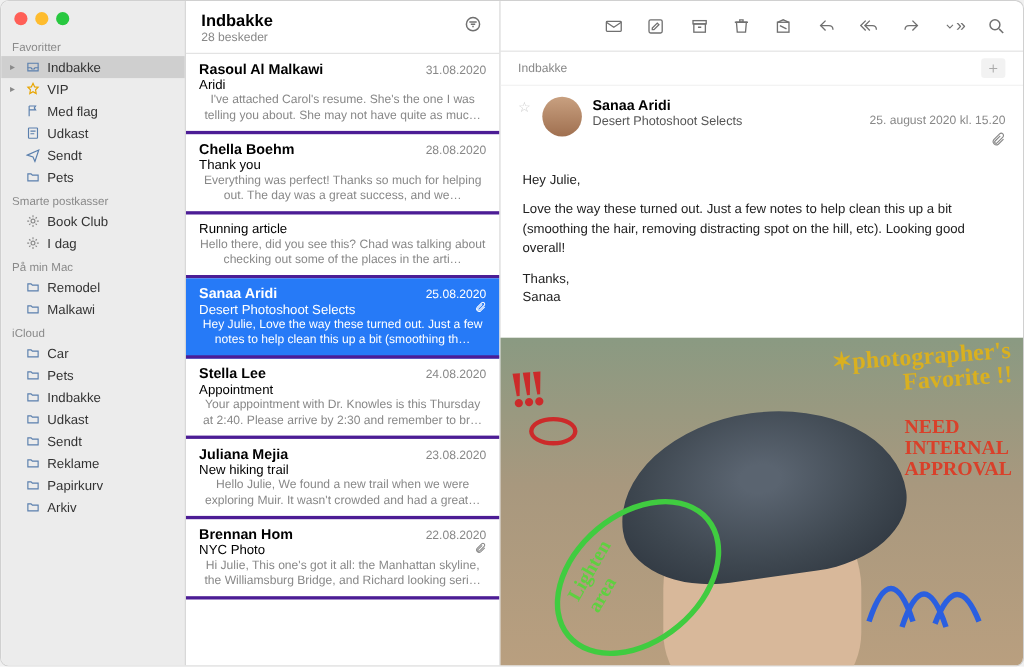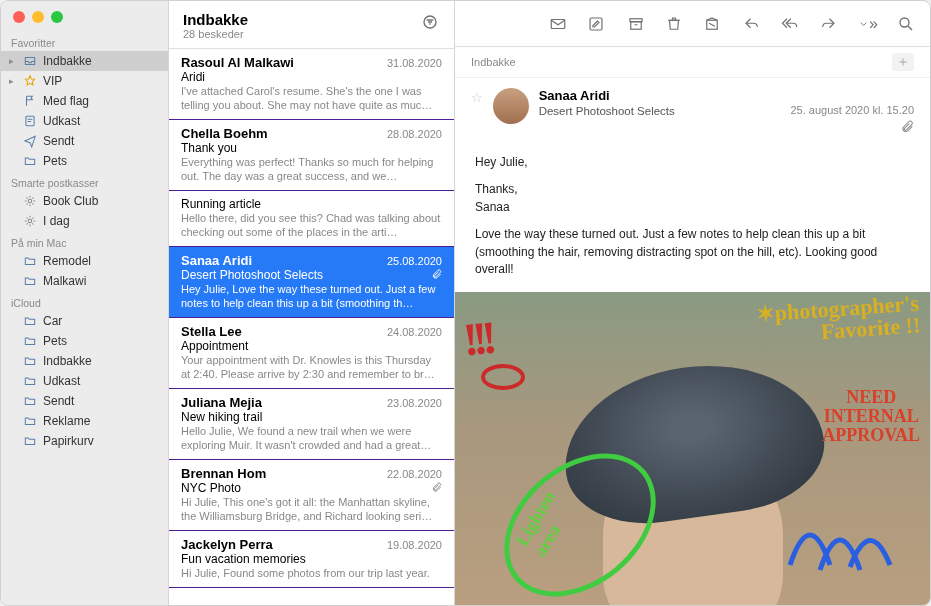--- a/index.html
+++ b/index.html
@@ -82,33 +82,34 @@
     display: flex;
     justify-content: space-between;
     align-items: flex-start;
   }
   .list-header .title { font-size: 15px; font-weight: 700; }
   .list-header .sub { font-size: 11px; color: #888; }
   .filter-icon { color: #888; padding-top: 2px; }
   .msg-list { overflow-y: auto; flex: 1; }
   .msg {
     padding: 6px 12px 7px;
-    border-bottom: 1px solid #4c1d95;
+    border-bottom: 3px solid #4c1d95;
     cursor: default;
   }
   .msg .row1 { display: flex; justify-content: space-between; align-items: baseline; }
   .msg .sender { font-size: 13px; font-weight: 600; color: #000; }
   .msg .date { font-size: 11px; color: #888; }
   .msg .subject { font-size: 12px; color: #000; display: flex; justify-content: space-between; align-items: center; gap: 4px; }
   .msg .preview {
     font-size: 11px; color: #888;
     line-height: 1.3;
     max-height: 28px;
     overflow: hidden;
     display: -webkit-box;
+    text-align: center;
     -webkit-line-clamp: 2;
     -webkit-box-orient: vertical;
   }
   .msg.selected { background: #267af7; }
   .msg.selected .sender,
   .msg.selected .date,
   .msg.selected .subject,
   .msg.selected .preview,
   .msg.selected .clip { color: #fff; }
   .clip { font-size: 11px; color: #888; flex-shrink: 0; }
@@ -163,21 +164,21 @@
     background: linear-gradient(#c8a080, #a07050);
     flex-shrink: 0;
   }
   .meta { flex: 1; }
   .meta .from { font-weight: 700; font-size: 13px; line-height: 1.2; }
   .meta .subj { font-size: 11.5px; color: #555; line-height: 1.3; }
   .meta .to { font-size: 11px; color: #888; margin-top: 2px; }
   .meta .to .name { color: #2a63c0; }
   .hdr-right { text-align: right; font-size: 11px; color: #888; margin-top: 16px; }
   .body-text {
-    padding: 10px 20px 4px;
+    padding: 10px 20px 18px;
     font-size: 12px;
     line-height: 1.45;
     color: #222;
   }
   .body-text p { margin-bottom: 10px; }
   .attachment {
     flex: 1;
     position: relative;
     background: linear-gradient(180deg, #8a9a82 0%, #a8987e 45%, #b99f7f 100%);
     overflow: hidden;
@@ -202,21 +203,21 @@
   .an {
     position: absolute;
     font-family: "Comic Sans MS", cursive;
     font-weight: 700;
     white-space: pre-line;
     pointer-events: none;
   }
   .an.exclaim { left: 8px; top: 20px; font-size: 46px; color: #cc2a2a; letter-spacing: -6px; transform: rotate(-5deg); }
   .an.subex { left: 26px; top: 72px; border: 4px solid #cc2a2a; width: 44px; height: 26px; border-radius: 50%; }
   .an.fav { right: 10px; top: 6px; font-size: 22px; color: #d9b020; text-align: right; transform: rotate(-4deg); line-height: 1; }
-  .an.need { right: 10px; top: 96px; font-size: 18px; color: #d9402a; text-align: center; line-height: 1.05; }
+  .an.need { right: 10px; top: 72px; font-size: 18px; color: #d9402a; text-align: left; line-height: 1.05; }
   .an.lighten {
     left: 60px; bottom: 60px;
     font-size: 18px; color: #5fd040;
     transform: rotate(-60deg);
   }
   .ellipse {
     position: absolute;
     left: 40px; bottom: 20px;
     width: 170px; height: 120px;
     border: 5px solid #40cc40;
@@ -397,20 +398,29 @@
         </div>
         <div class="side-item">
           <span class="chev"></span>
           <span class="side-icon">
             <svg width="14" height="14" viewBox="0 0 24 24" fill="none" stroke="currentColor" stroke-width="1.8">
               <path d="M4 7h5l2 2h9v9H4z"></path>
             </svg>
           </span>
           <span>Papirkurv</span>
         </div>
+        <div class="side-item">
+          <span class="chev"></span>
+          <span class="side-icon">
+            <svg width="14" height="14" viewBox="0 0 24 24" fill="none" stroke="currentColor" stroke-width="1.8">
+              <path d="M4 7h5l2 2h9v9H4z"></path>
+            </svg>
+          </span>
+          <span>Arkiv</span>
+        </div>
       </div>
   </div>
 
   <div class="list-pane">
     <div class="list-header">
       <div>
         <div class="title">Indbakke</div>
         <div class="sub">28 beskeder</div>
       </div>
       <div class="filter-icon tool-btn">
@@ -492,31 +502,20 @@
        <span class="sender">Brennan Hom</span>
        <span class="date">22.08.2020</span>
      </div>
      <div class="subject">
        <span>NYC Photo</span>
        <span class="clip"><svg width="11" height="11" viewBox="0 0 24 24" fill="none" stroke="currentColor" stroke-width="2">
                 <path d="M21 11l-8 8a5 5 0 01-7-7l9-9a3.5 3.5 0 015 5l-9 9a2 2 0 01-3-3l8-8"></path>
               </svg></span>
      </div>
      <div class="preview">Hi Julie, This one's got it all: the Manhattan skyline, the Williamsburg Bridge, and Richard looking seri…</div>
-        </div>
-        <div class="msg">
-          <div class="row1">
-       <span class="sender">Jackelyn Perra</span>
-       <span class="date">19.08.2020</span>
-     </div>
-     <div class="subject">
-       <span>Fun vacation memories</span>
-
-     </div>
-     <div class="preview">Hi Julie, Found some photos from our trip last year.</div>
         </div>
       </div>
   </div>
 
   <div class="read-pane">
     <div class="toolbar">
       <div class="tool-group">
         <span class="tool-btn">
             <svg width="18" height="18" viewBox="0 0 24 24" fill="none" stroke="currentColor" stroke-width="1.6">
               <rect x="3" y="6" width="18" height="12" rx="1"></rect>
@@ -608,25 +607,25 @@
         <div style="margin-top:4px;">
           <svg width="14" height="14" viewBox="0 0 24 24" fill="none" stroke="#888" stroke-width="1.8">
               <path d="M21 11l-8 8a5 5 0 01-7-7l9-9a3.5 3.5 0 015 5l-9 9a2 2 0 01-3-3l8-8"></path>
             </svg>
         </div>
       </div>
     </div>
 
     <div class="body-text">
       <p>Hey Julie,</p>
+      <p>Love the way these turned out. Just a few notes to help clean this up a bit (smoothing the hair, removing distracting spot on the hill, etc). Looking good overall!</p>
       <p>
         <span>Thanks,</span><br>
         <span>Sanaa</span>
       </p>
-      <p>Love the way these turned out. Just a few notes to help clean this up a bit (smoothing the hair, removing distracting spot on the hill, etc). Looking good overall!</p>
     </div>
 
     <div class="attachment">
       <div class="face"></div>
       <div class="hat"></div>
       <div class="ellipse"></div>
       <span class="an exclaim">!!!</span>
       <span class="an subex"></span>
       <span class="an fav">✶photographer's
 Favorite !!</span>

